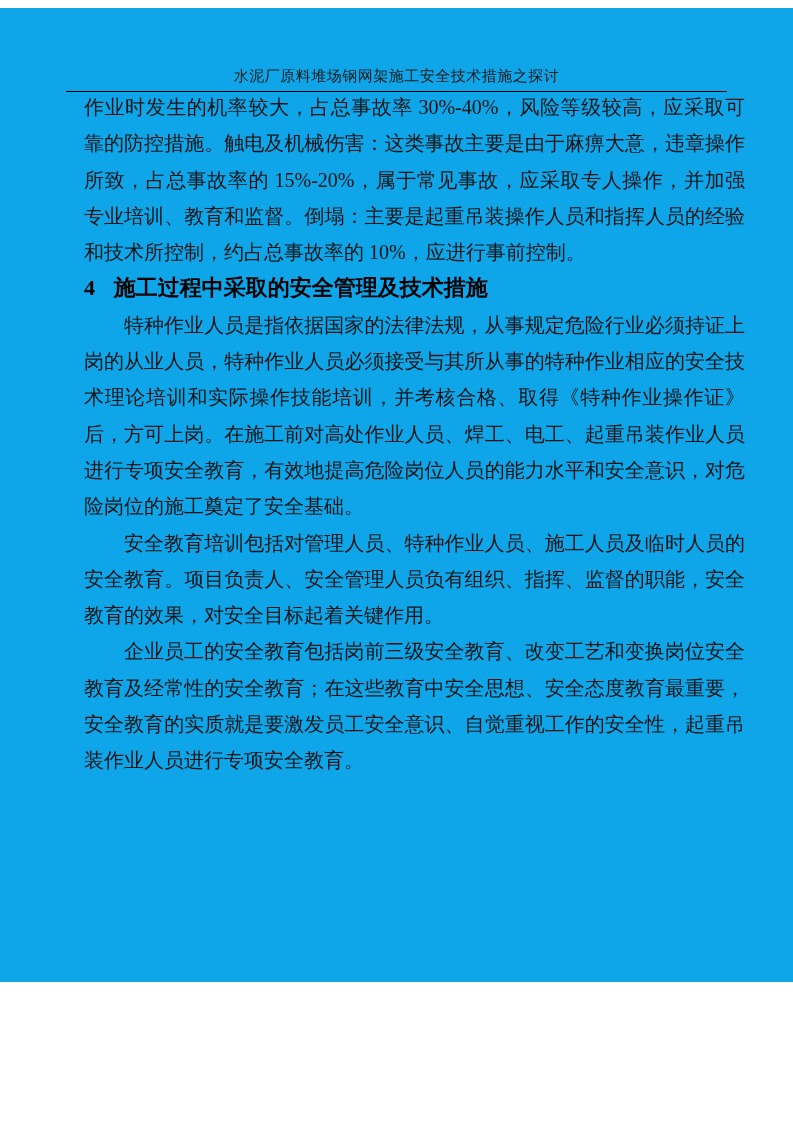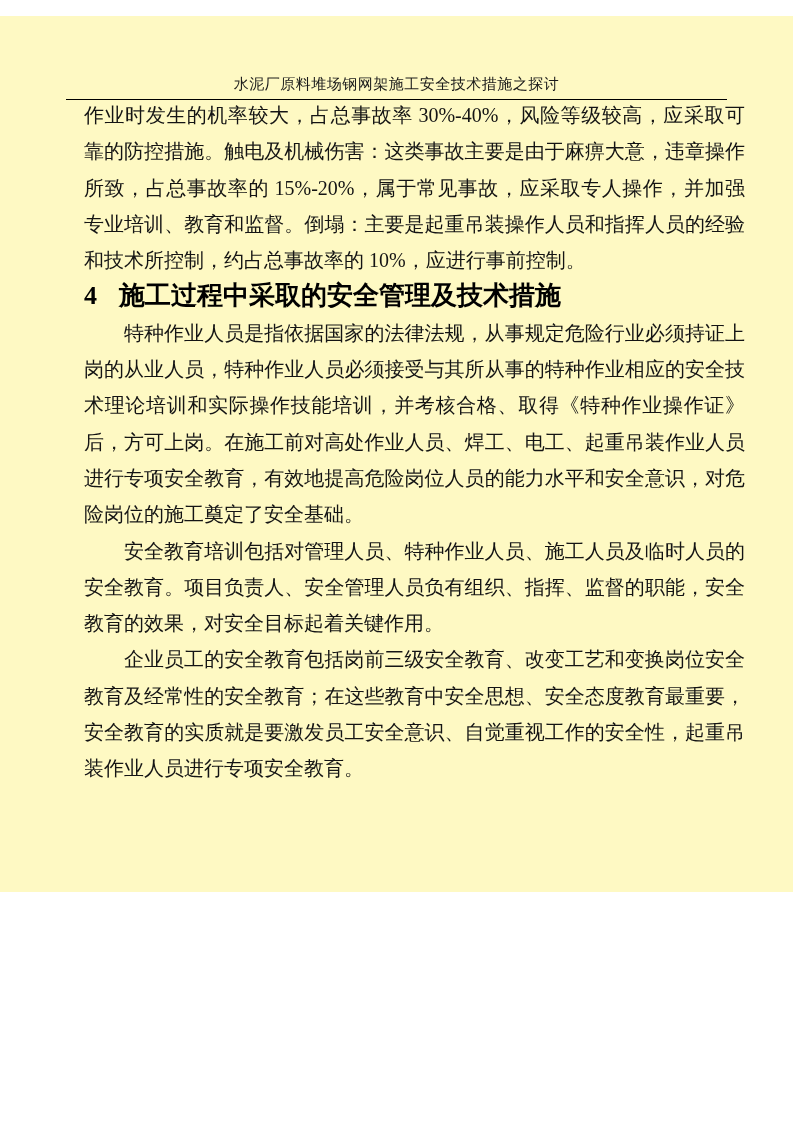--- a/index.html
+++ b/index.html
@@ -3,23 +3,23 @@
 <meta charset="utf-8">
 <style>
   html, body {
     margin: 0;
     padding: 0;
     background: #ffffff;
   }
   .page {
     position: relative;
     width: 793px;
-    height: 876px;
-    margin: 16px auto;
-    background: #fef9c3;
+    height: 974px;
+    margin: 8px auto;
+    background: #0ea5e9;
     color: #141414;
     font-family: "Liberation Serif", "DejaVu Serif", serif;
     overflow: hidden;
     box-sizing: border-box;
   }
   
   .header {
     position: absolute;
     top: 58px;
     left: 66px;
@@ -52,21 +52,21 @@
     margin: 0;
     padding: 0;
     text-indent: 2em;
   }
   .doc-body p.continuation {
     text-indent: 0;
   }
   .section-heading {
     margin: 0;
     padding: 0;
-    font-size: 26px;
+    font-size: 22px;
     font-weight: bold;
     line-height: 36.3px;
     color: #000000;
     text-align: left;
   }
   .section-heading .sec-num {
     margin-right: 0.85em;
   }
   
   .footer-rule {

